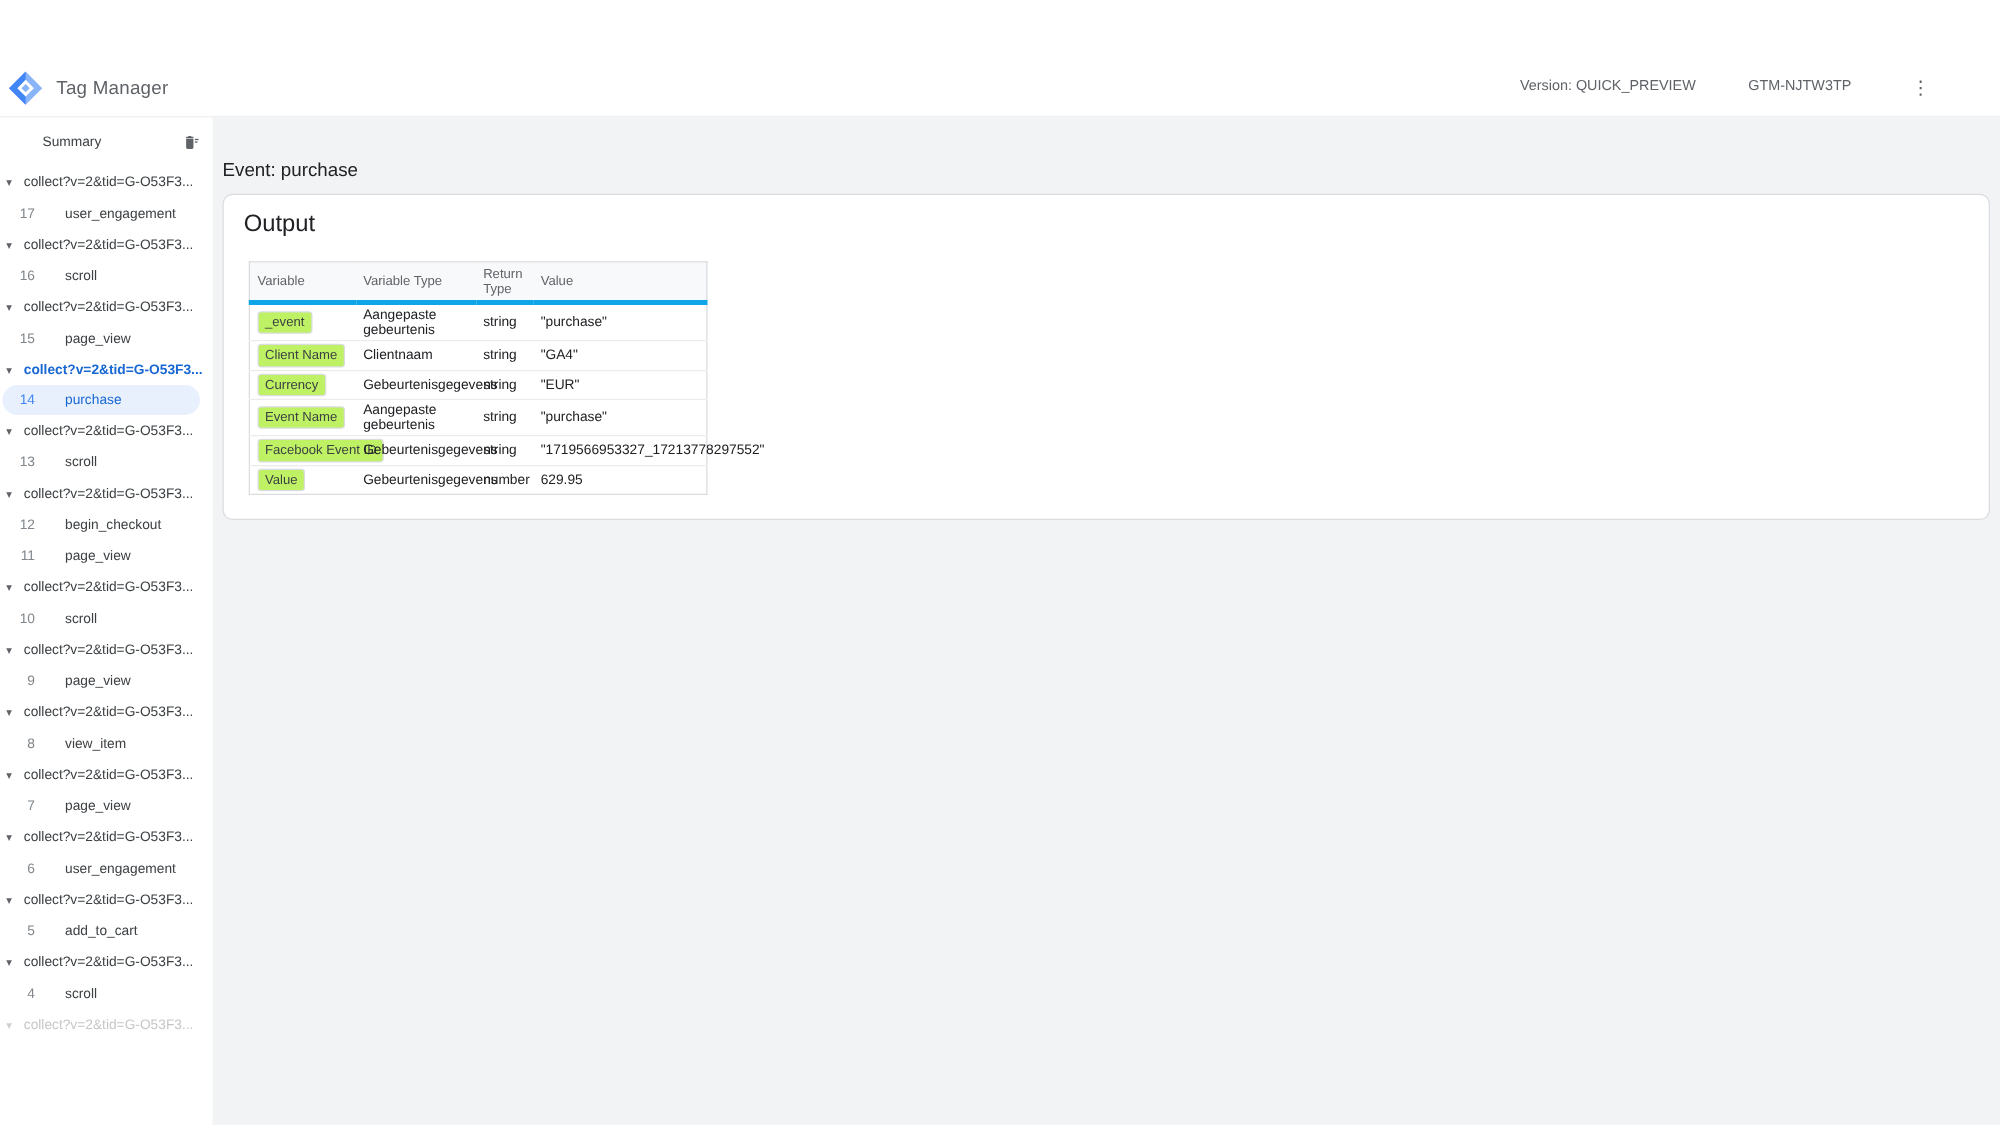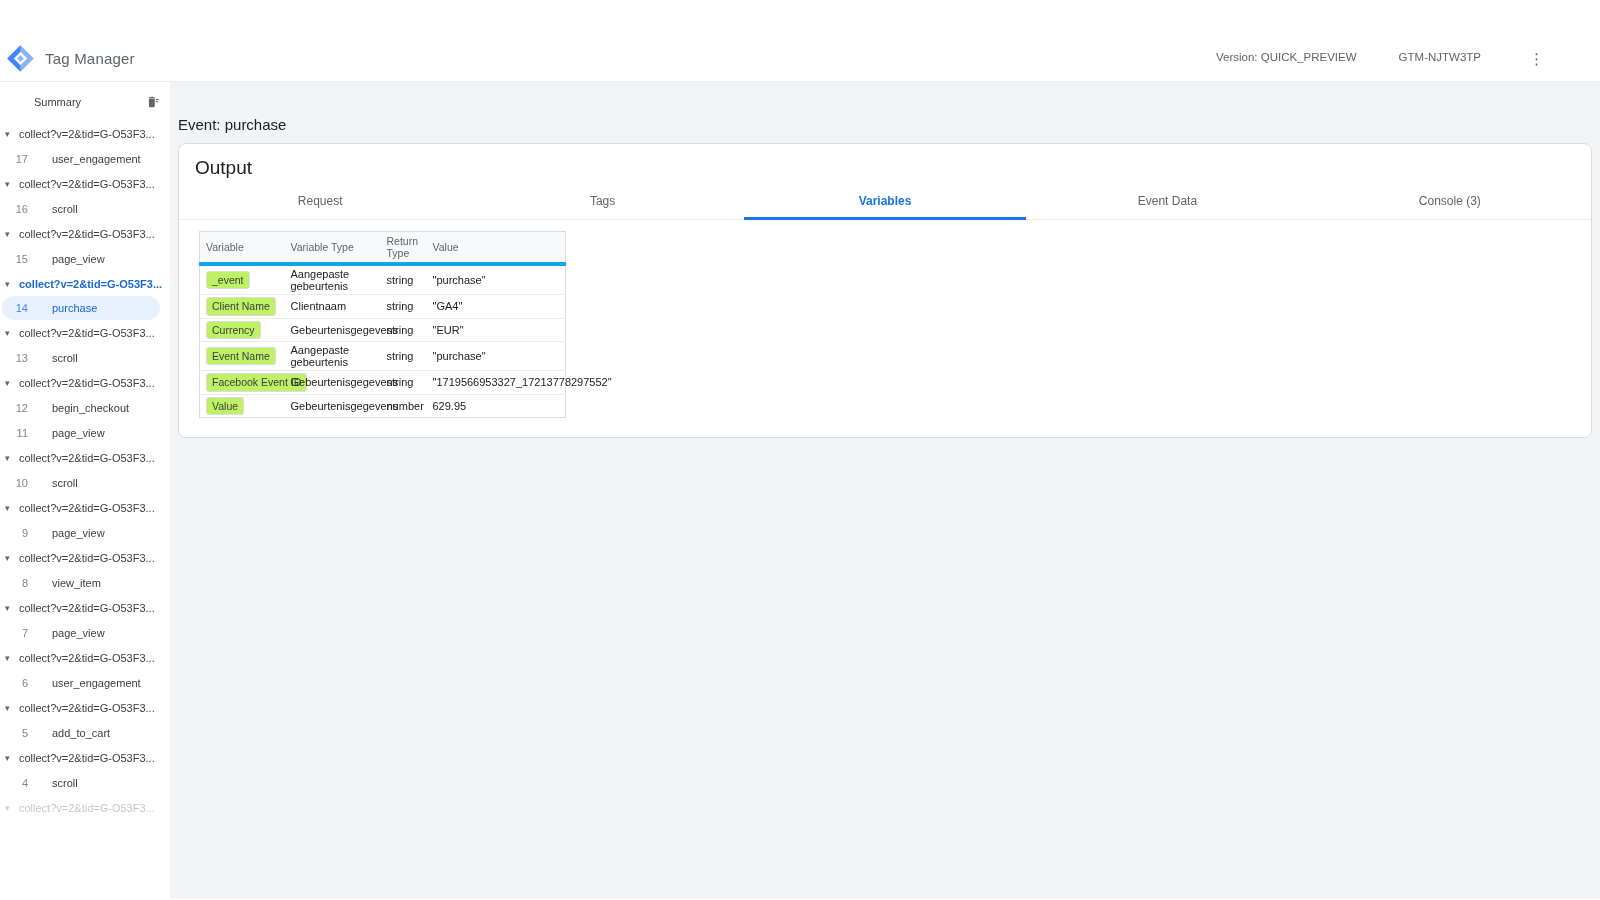--- a/index.html
+++ b/index.html
@@ -1,21 +1,21 @@
 <!DOCTYPE html>
 <html><head>
 <meta charset="utf-8">
 <style>
   * { margin:0; padding:0; box-sizing:border-box; }
   html,body { width:1600px; height:900px; overflow:hidden; background:#fff;
               font-family:"Liberation Sans", sans-serif; color:#3c4043; }
 
   
   .app-header { height:82px; padding:36px 50px 0 6px; display:flex; align-items:center;
-                background:#fff; border-bottom:1px solid #e8eaed; }
+                background:#fff; border-bottom:1px solid #e8eaed;margin-top:12px; }
   .brand { display:flex; align-items:center; gap:10px; }
   .brand-name { font-size:15px; color:#5f6368; letter-spacing:.2px; }
   .header-right { margin-left:auto; display:flex; align-items:flex-start; gap:42px; }
   .header-meta { font-size:11.5px; color:#5f6368; }
   .more-btn { font-size:15px; color:#5f6368; cursor:pointer; padding:0 6px; line-height:1;
               letter-spacing:0; }
 
   
   .layout { display:flex; height:817px; }
   .sidebar { width:170px; background:#fff; flex-shrink:0; overflow:hidden; }
@@ -213,27 +213,20 @@
           <span class="group-label">collect?v=2&amp;tid=G-O53F3...</span>
         </div>
       </div>
   </div>
 
   <div class="main">
     <div class="page-title">Event: purchase</div>
 
     <div class="card">
       <div class="card-title">Output</div>
-      <div class="tab-bar" id="tab-bar">
-          <div class="tab">Request</div>
-          <div class="tab">Tags</div>
-          <div class="tab active">Variables</div>
-          <div class="tab">Event Data</div>
-          <div class="tab">Console (3)</div>
-        </div>
       <div class="card-body">
         <table class="vars">
           <colgroup>
             <col class="col-var">
               <col class="col-type">
               <col class="col-ret">
               <col class="col-val">
           </colgroup>
           <thead>
               <tr id="vars-head">

